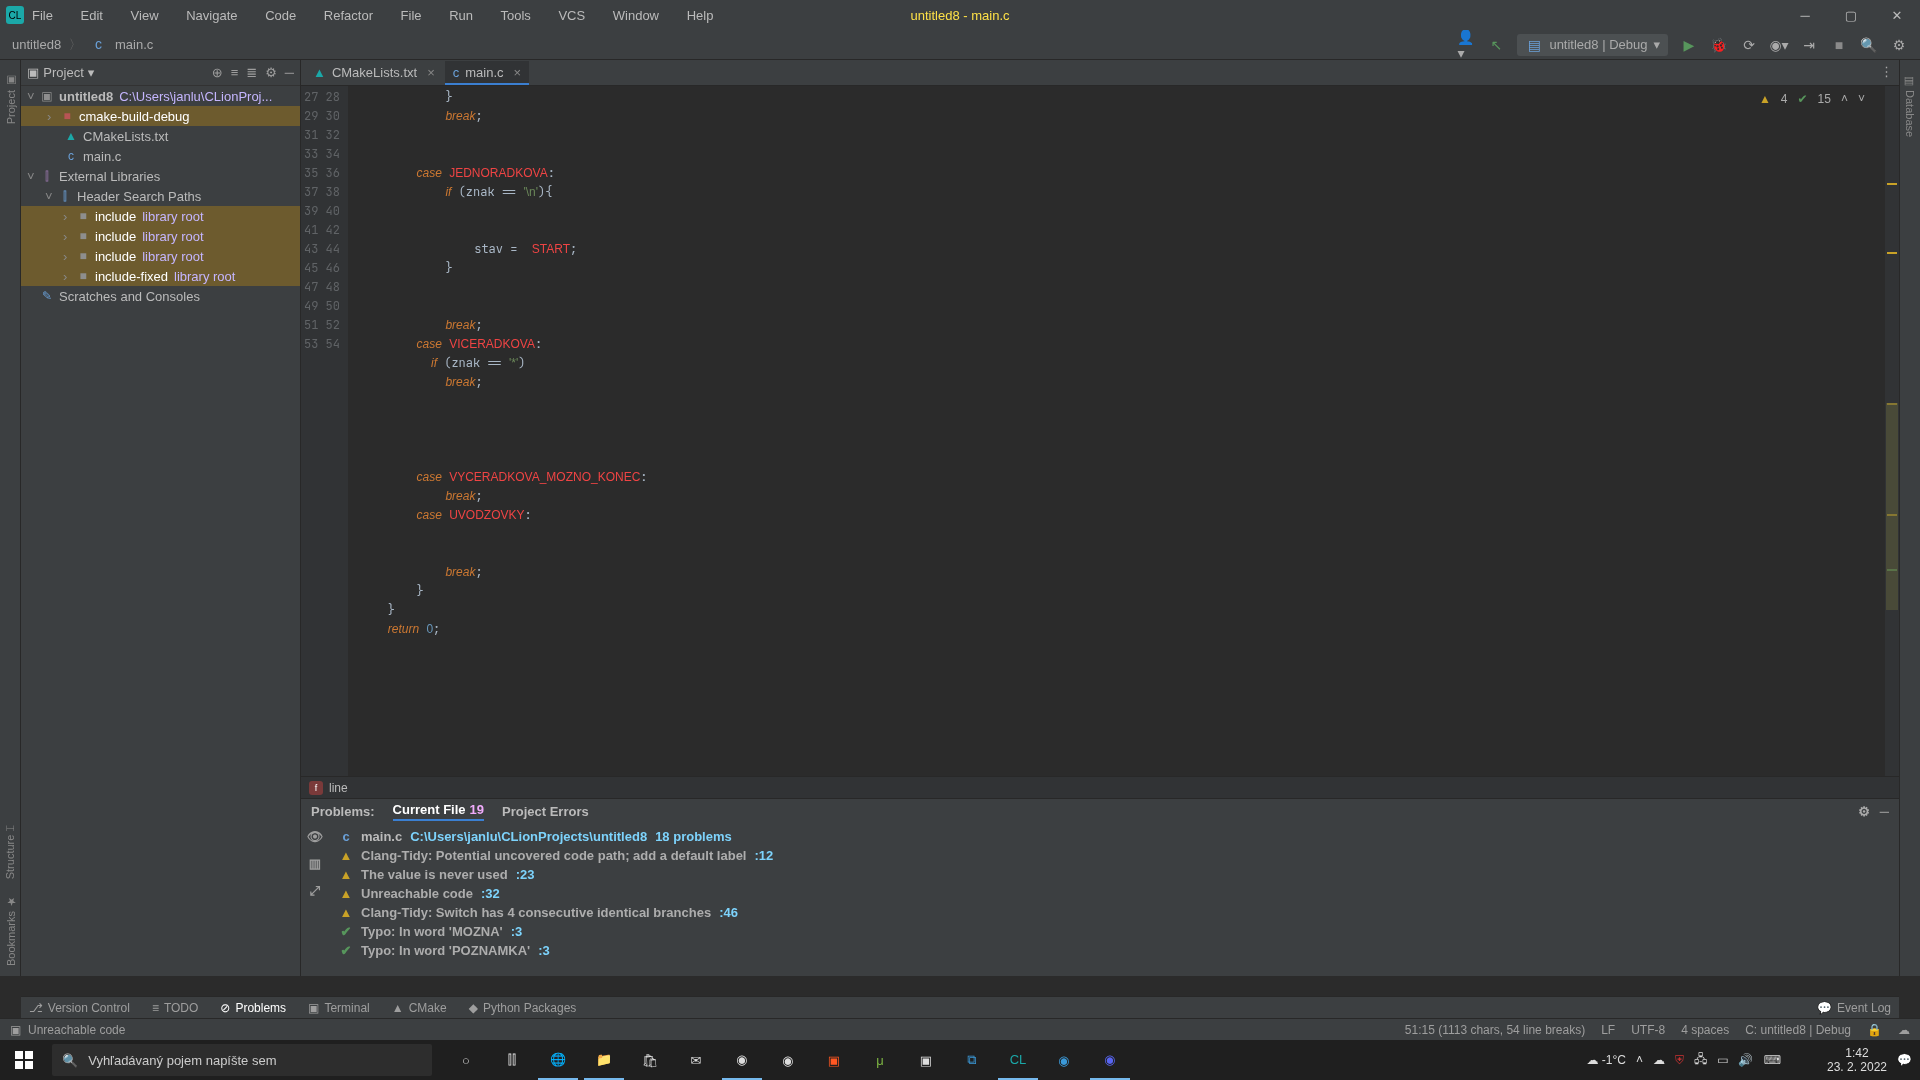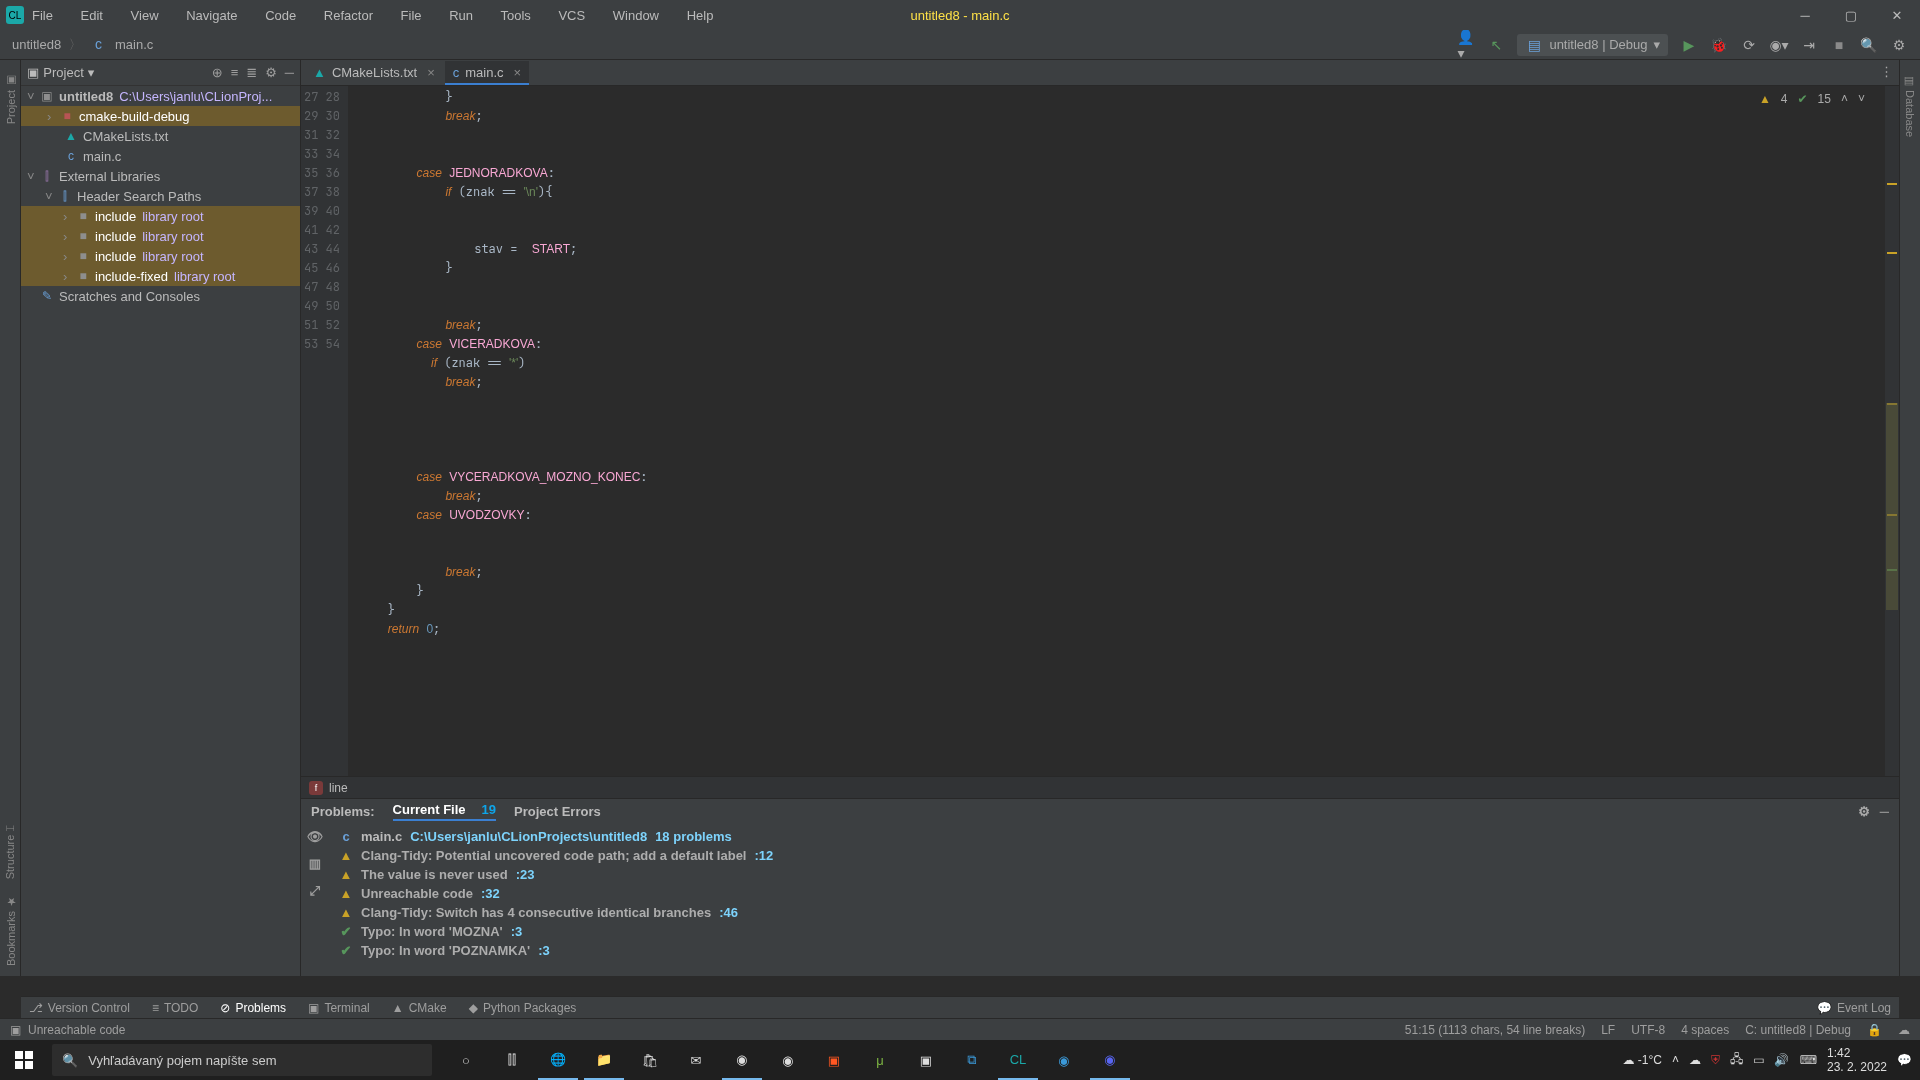--- a/index.html
+++ b/index.html
@@ -43,38 +43,38 @@
 .editor-area { flex:1; display:flex; flex-direction:column; background:#2b2b2b;}
 .editor-tabs { height:26px; background:#3c3f41; display:flex; align-items:flex-end; border-bottom:1px solid #282828; padding-left:4px; position:relative;}
 .editor-tabs .tab { height:24px; display:flex; align-items:center; padding:0 8px; margin-right:2px; color:#bbb; border-bottom:2px solid transparent; cursor:pointer; gap:6px;}
 .editor-tabs .tab.active { border-bottom-color:#3b7fd1; background:#313335; }
 .editor-tabs .tab .close { color:#888; margin-left:4px;}
 .editor-tabs .kebab{ position:absolute; right:6px; top:4px; color:#aaa; cursor:pointer;}
 .editor-body { flex:1; display:flex; position:relative; overflow:hidden;}
 .gutter { width:48px; text-align:right; padding:2px 8px 0 0; color:#606366; font:12px/19px "JetBrains Mono","Consolas",monospace; background:#313335; border-right:1px solid #2b2b2b;}
 .code { flex:1; padding:2px 0 0 10px; font:12px/19px "JetBrains Mono","Consolas",monospace; white-space:pre; color:#a9b7c6; position:relative;}
 .kw { color:#cc7832; font-style:italic; }
-.const { color:#f9a8d4; }
+.const { color:#ef4444; }
 .str { color:#6a8759; }
 .num { color:#6897bb; }
 .inspection { position:absolute; top:6px; right:34px; display:flex; align-items:center; gap:10px; color:#aaa; font-size:12px; z-index:3;}
 .inspection .warn{color:#c9a227;}
 .inspection .check{color:#57965c;}
 .marker-bar{ position:absolute; top:0; right:0; width:14px; bottom:0; background:#313335;}
 .marker-bar .m{position:absolute; right:2px; width:10px; height:2px;}
 .mw{background:#c9a227;}
 .mg{background:#57965c;}
 .scroll-thumb{position:absolute; right:1px; width:12px; background:#5a5a3a; opacity:.6;}
 .breadcrumb-bar{ height:22px; background:#313335; border-top:1px solid #282828; display:flex; align-items:center; padding-left:8px; font-size:12px; gap:6px;}
 .breadcrumb-bar .fn{ background:#7a3a3a; width:14px; height:14px; border-radius:3px; display:inline-flex; align-items:center; justify-content:center; font-size:9px; color:#fff;}
 
 .problems { height:178px; background:#3c3f41; border-top:1px solid #282828; display:flex; flex-direction:column;font-weight:bold;}
 .problems-header{ height:24px; display:flex; align-items:center; padding:0 10px; gap:18px; color:#bbb;}
 .problems-header .tab{ cursor:pointer; }
-.problems-header .tab .cnt{color:#0ea5e9; margin-left:16px;}
+.problems-header .tab .cnt{color:#f0abfc; margin-left:4px;}
 .problems-header .tab.active{ color:#fff; border-bottom:2px solid #3b7fd1; padding-bottom:2px;}
 .problems-header .right{margin-left:auto; display:flex; gap:10px; color:#aaa;}
 .problems-body{ flex:1; display:flex; }
 .problems-side{ width:28px; display:flex; flex-direction:column; align-items:center; padding-top:6px; gap:12px; color:#9e9e9e;}
 .problems-list{ flex:1; overflow:auto; padding:4px 0;}
 .problems-list .prow{ height:19px; display:flex; align-items:center; padding-left:10px; gap:8px; color:#adadad; cursor:pointer;}
 .problems-list .prow .file{color:#bbb;}
 .problems-list .prow .grey{color:#7dd3fc;}
 .picon{width:14px; display:inline-flex; justify-content:center;}
 
@@ -85,21 +85,21 @@
 .status{ position:absolute; bottom:0; left:0; right:0; height:22px; background:#3c3f41; border-top:1px solid #282828; display:flex; align-items:center; padding:0 10px; color:#9e9e9e; font-size:12px;}
 .status .right{margin-left:auto; display:flex; gap:16px;}
 
 .taskbar{ position:absolute; bottom:0; left:0; right:0; height:40px; background:#1f1f1f; display:flex; align-items:center; color:#ddd; z-index:50;}
 .taskbar .start{width:48px; height:40px; display:flex; align-items:center; justify-content:center;}
 .taskbar .search{flex:0 0 380px; height:32px; margin:0 4px; background:#2d2d2d; border-radius:2px; display:flex; align-items:center; padding:0 10px; gap:10px; color:#ccc;}
 .taskbar .icons{display:flex; align-items:center; gap:6px; margin-left:10px;}
 .taskbar .icons .ti{width:40px; height:40px; display:flex; align-items:center; justify-content:center; cursor:pointer;}
 .taskbar .icons .ti.active{border-bottom:2px solid #76b9ed;}
 .taskbar .tray{margin-left:auto; display:flex; align-items:center; gap:10px; padding-right:8px; font-size:12px;}
-.taskbar .tray .clock{line-height:14px; text-align:left;}
+.taskbar .tray .clock{line-height:14px; text-align:center;margin-left:36px;}
 body{padding-bottom:40px;} 
 .main{bottom:104px;} 
 .tooltabs{bottom:62px;}
 .status{bottom:40px;}
 </style>
 </head>
 <body>
 
 <div class="titlebar">
   <span class="logo">CL</span>

